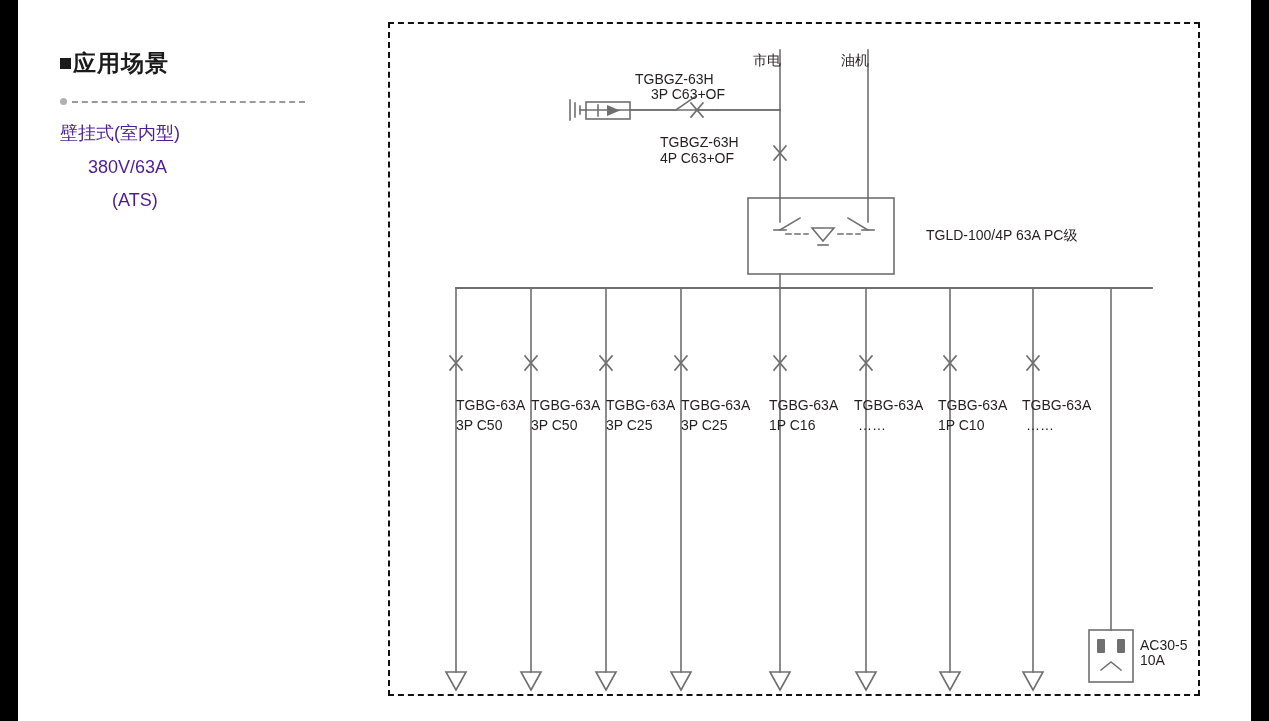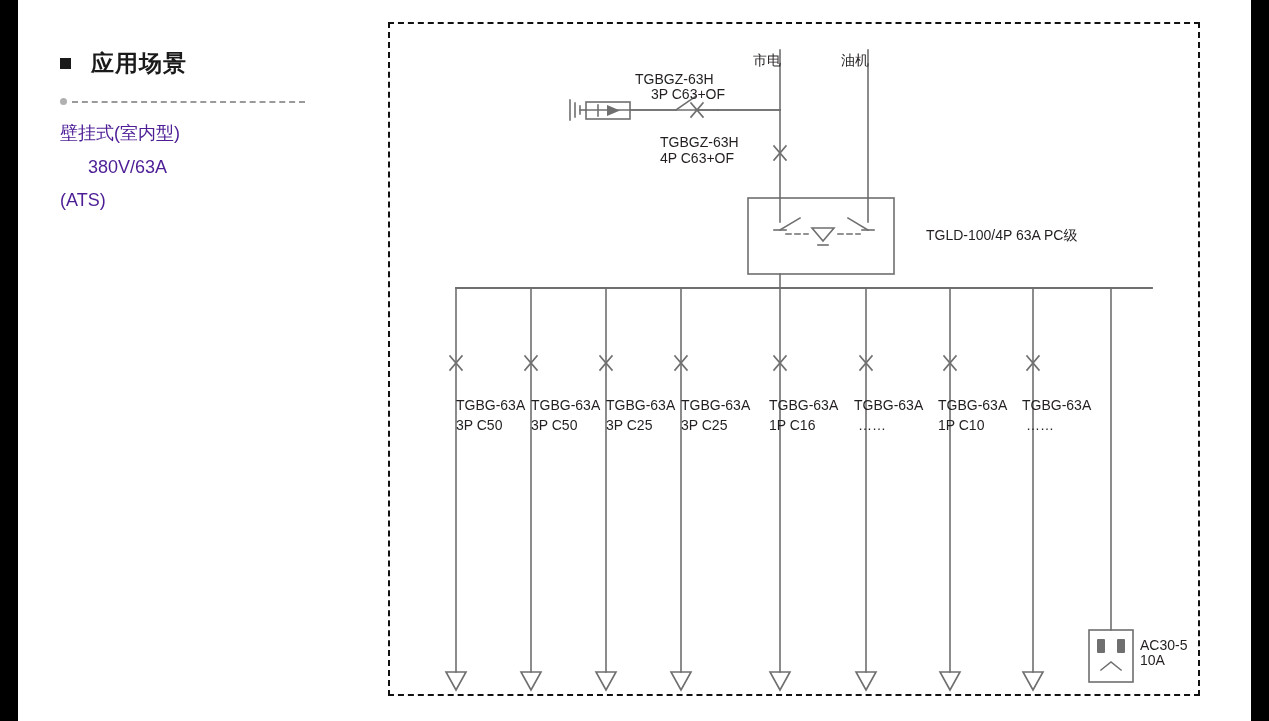--- a/index.html
+++ b/index.html
@@ -31,21 +31,21 @@
   
   .left-panel {
     position: absolute;
     left: 60px;
     top: 48px;
     width: 300px;
   }
   .section-title {
     display: flex;
     align-items: center;
-    gap: 20px;
+    gap: 2px;
     font-size: 23px;
     font-weight: bold;
     color: #1a1a1a;
     letter-spacing: 1px;
   }
   .square-bullet {
     width: 11px;
     height: 11px;
     background: #1a1a1a;
     display: inline-block;
@@ -72,21 +72,21 @@
     width: 233px;
     border-top: 2px dashed #9a9a9a;
   }
   .left-line {
     font-size: 18px;
     color: #4c1d95;
     margin-top: 12px;
   }
   .l1 { margin-left: 0px; }
   .l2 { margin-left: 28px; }
-  .l3 { }
+  .l3 { margin-left: 52px; }
 
   
   .diagram {
     position: absolute;
     left: 388px;
     top: 22px;
     width: 812px;
     height: 674px;
     border: 2px dashed #111111;
     box-sizing: border-box;

